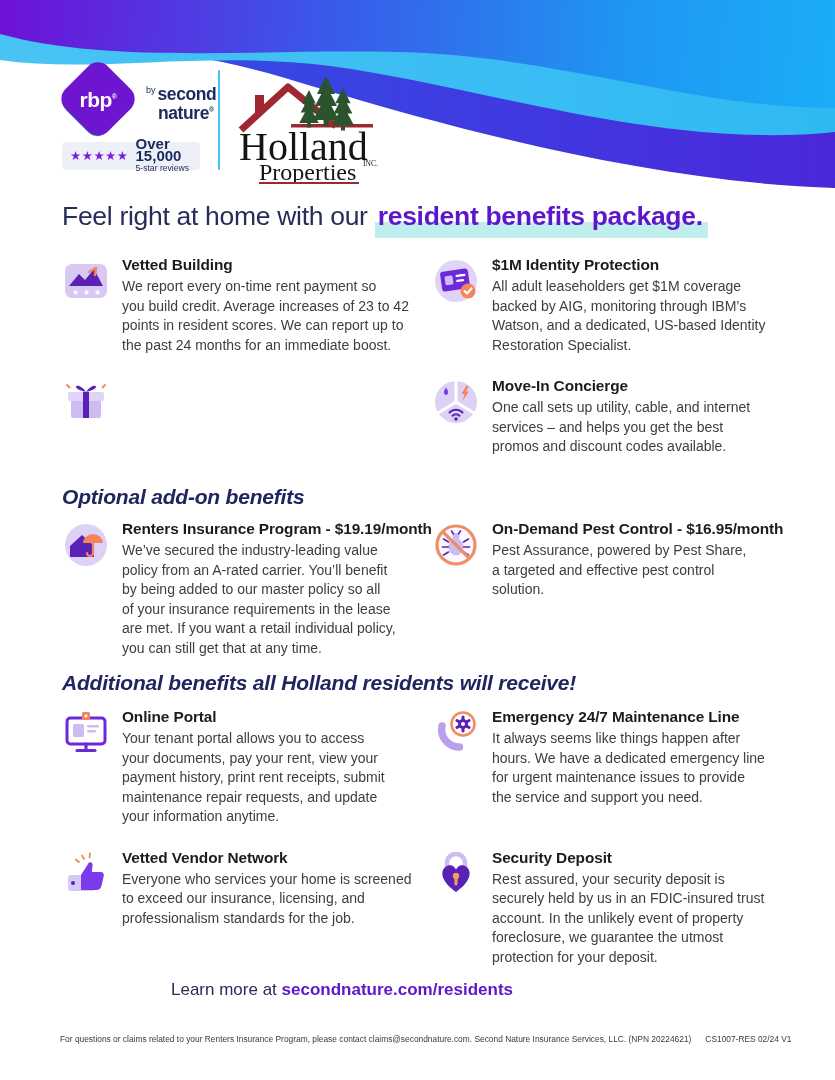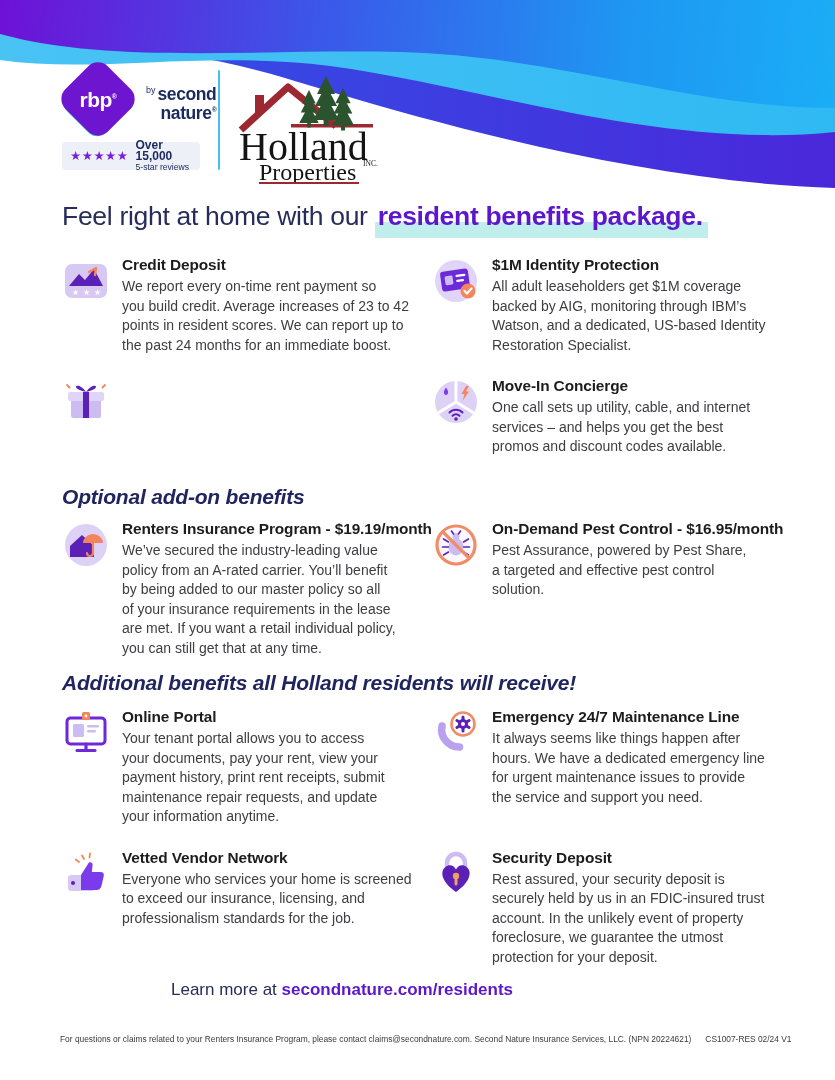--- a/index.html
+++ b/index.html
@@ -12,37 +12,37 @@
   
   .header-wave { position:absolute; top:0; left:0; width:835px; height:200px; display:block; }
 
   
   .rbp-wrap { position:absolute; left:62px; top:62px; width:150px; height:82px; }
   .rbp-mark { position:absolute; left:0; top:0; width:74px; height:78px; }
   .rbp-teal   { position:absolute; left:8px;  top:14px; width:54px; height:54px; background:#31d4c8; border-radius:12px; transform:rotate(45deg); }
   .rbp-purple { position:absolute; left:6px;  top:7px;  width:60px; height:60px; background:#6d15cf; border-radius:14px; transform:rotate(45deg); }
   .rbp-text   { position:absolute; left:6px;  top:26px; width:60px; text-align:center; color:#fff; font-weight:700; font-size:21px; letter-spacing:-0.5px; }
   .rbp-text sup { font-size:7px; }
-  .sn { position:absolute; left:84px; top:20px; color:#1b2a5e; font-weight:700; font-size:17.5px; line-height:16px; letter-spacing:-0.4px; white-space:nowrap;text-align:right; }
+  .sn { position:absolute; left:84px; top:20px; color:#1b2a5e; font-weight:700; font-size:17.5px; line-height:16px; letter-spacing:-0.4px; white-space:nowrap; }
   .sn .by  { font-weight:400; font-size:9px; vertical-align:7px; margin-right:2px; letter-spacing:0; }
   .sn .ln2 { margin-left:12px; }
   .sn sup  { font-size:7px; }
 
   .logo-divider { position:absolute; left:218px; top:70px; width:2px; height:100px; background:#45c0f2; border-radius:2px; }
 
   .holland-logo { position:absolute; left:233px; top:74px; width:162px; height:110px; }
 
   .reviews-badge {
     position:absolute; left:62px; top:142px; width:138px; height:28px;
     background:#eef0f7; border-radius:4px; display:flex; align-items:center; gap:7px;
     padding:0 8px; box-sizing:border-box;
   }
   .reviews-badge .stars { color:#7a1fd9; font-size:12.5px; letter-spacing:0.5px; line-height:1; }
   .rev-text { color:#1b2a5e; font-size:8.6px; line-height:10px; }
-  .rev-text .l1 { font-weight:700; font-size:12px;margin-top:16px; }
+  .rev-text .l1 { font-weight:700; font-size:15px;margin-top:16px; }
 
   
   .headline {
     position:absolute; left:62px; top:201px; margin:0; width:740px;
     font-size:26.5px; font-weight:500; color:#272c5a; letter-spacing:-0.3px; white-space:nowrap;
   }
   .headline .hl {
     font-weight:700; color:#5c16cb;
     background:linear-gradient(180deg, rgba(0,0,0,0) 58%, #bfeeec 58%);
     padding:0 5px 7px 3px;
@@ -160,21 +160,21 @@
         <svg viewBox="0 0 48 48">
           <rect x="3" y="7" width="42" height="34" rx="7" fill="#d7c9f3"></rect>
           <path d="M7 29 L17 17 L23 23 L32 12 L41 29 Z" fill="#5b21b6"></path>
           <path d="M27 15 l7 -4 l-1 7" fill="none" stroke="#f4845c" stroke-width="2.4" stroke-linecap="round" stroke-linejoin="round"></path>
           <text x="10" y="37.5" font-size="8" fill="#ffffff">★</text>
           <text x="21" y="37.5" font-size="8" fill="#ffffff">★</text>
           <text x="32" y="37.5" font-size="8" fill="#ffffff">★</text>
         </svg>
       </span>
       <div class="card-text">
-        <h3>Credit Deposit</h3>
+        <h3>Vetted Building</h3>
         <p>We report every on-time rent payment so
 you build credit. Average increases of 23 to 42
 points in resident scores. We can report up to
 the past 24 months for an immediate boost.</p>
       </div>
     </div>
 
     <div class="card">
       <span class="icon">
         <svg viewBox="0 0 48 48">

